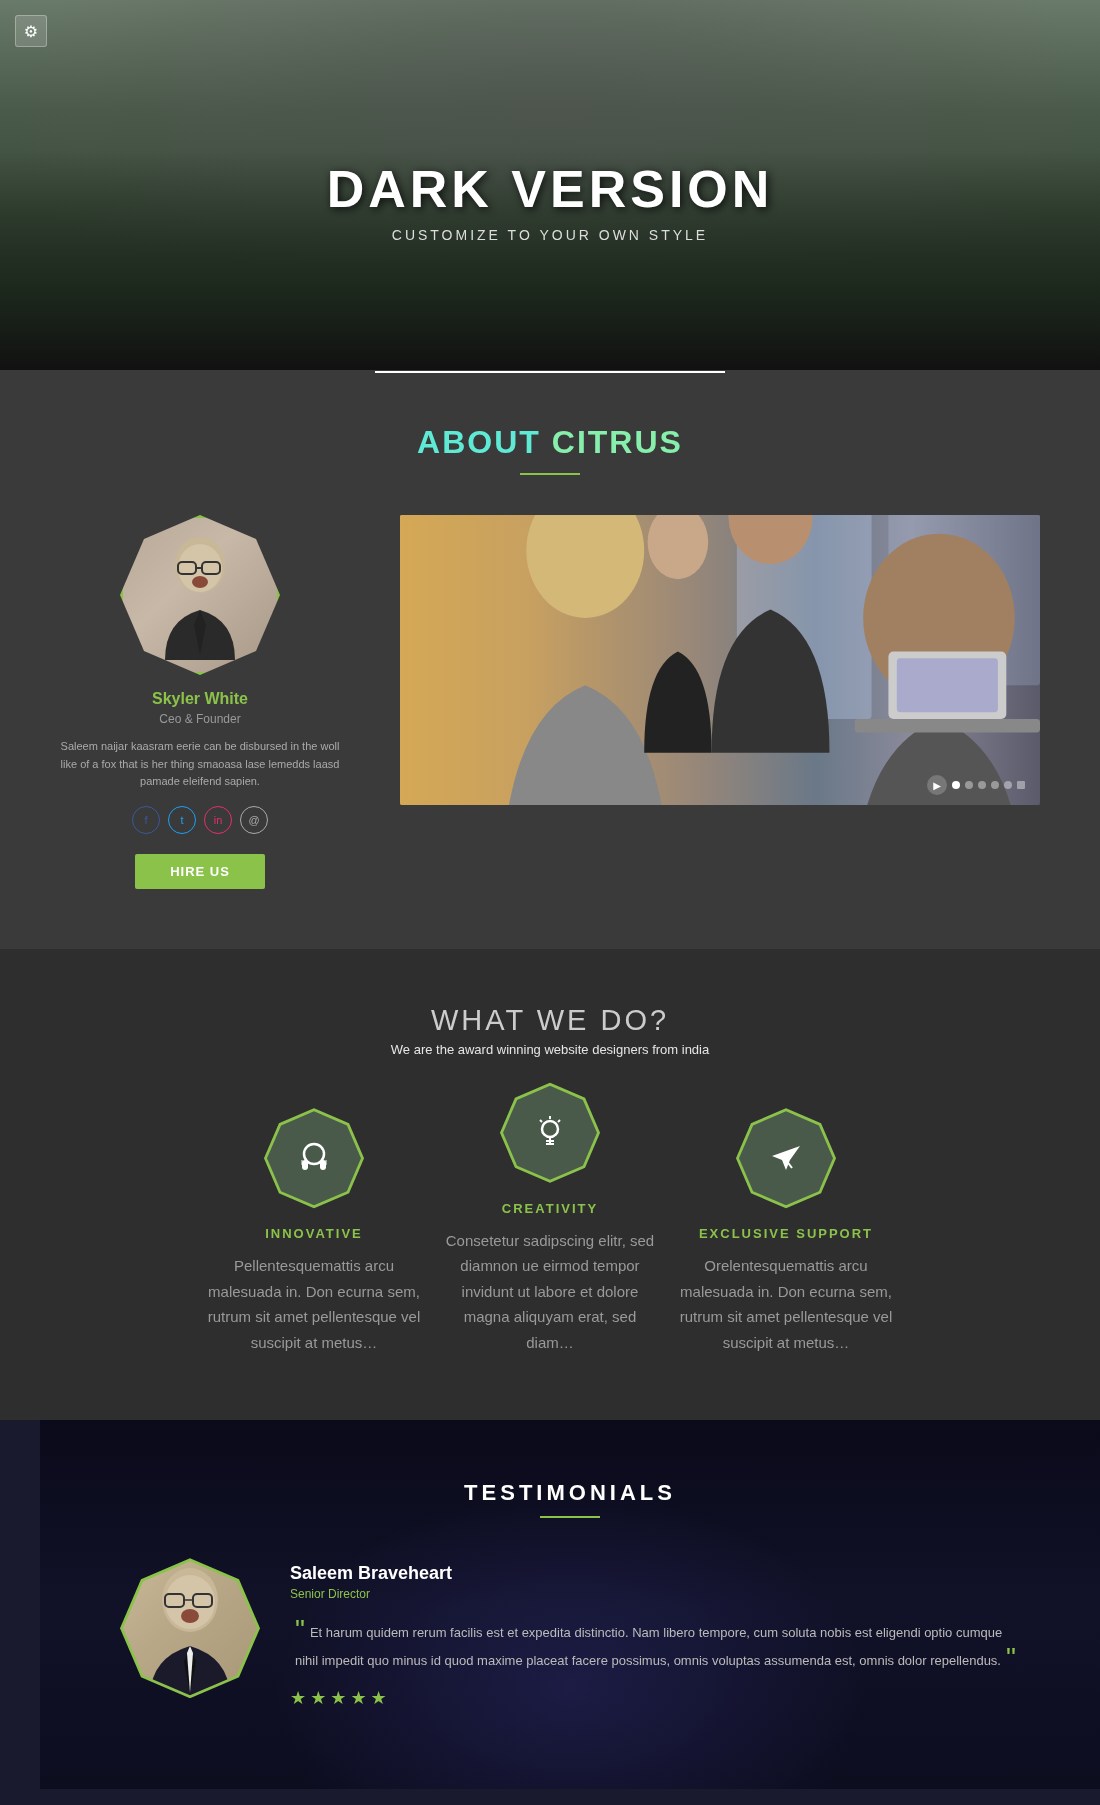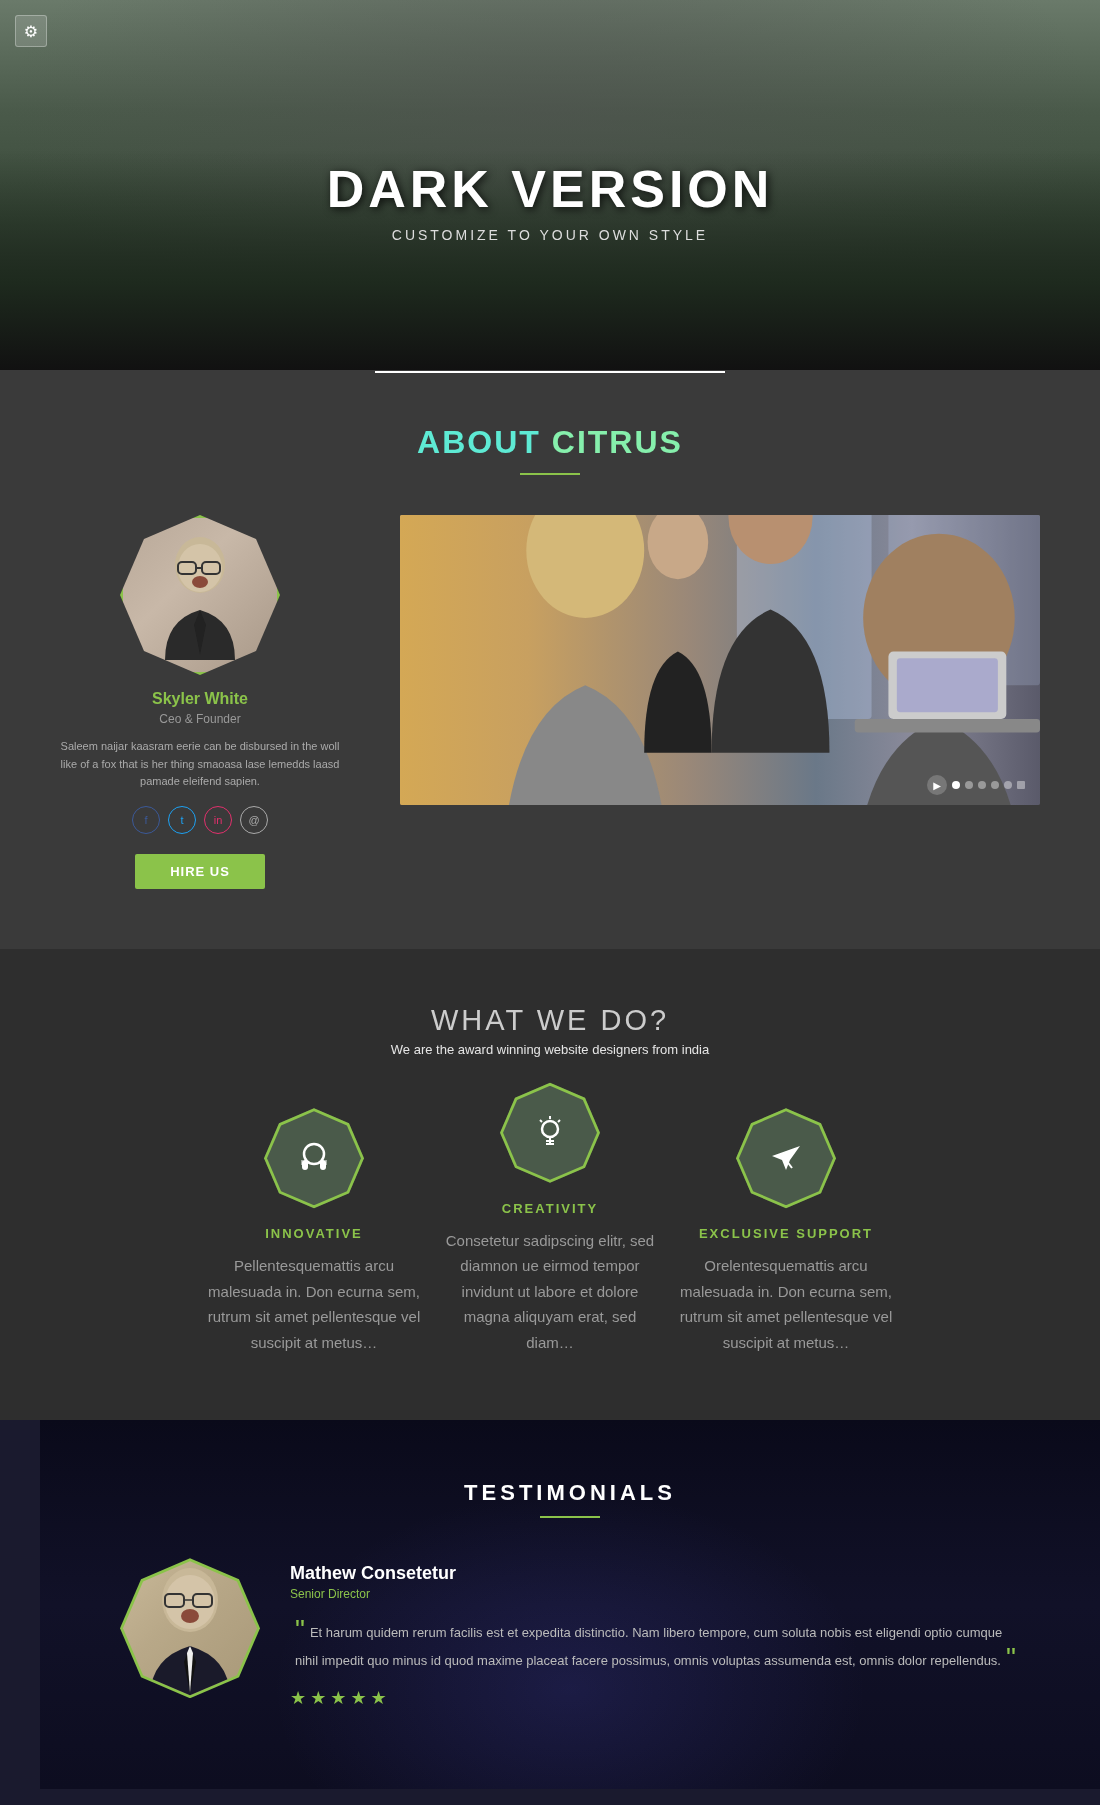--- a/index.html
+++ b/index.html
@@ -627,21 +627,21 @@
 
             <polygon points="55,88 49,104 55,135 61,104" fill="#111"></polygon>
 
             <polygon points="55,88 58,95 55,135 52,95" fill="#eee"></polygon>
           </svg>
         </div>
       </div>
     </div>
 
     <div class="testimonial-text">
-      <p class="testimonial-person-name">Mathew Consetetur</p>
+      <p class="testimonial-person-name">Saleem Braveheart</p>
       <p class="testimonial-person-role">Senior Director</p>
       <p class="testimonial-quote">
         <span class="quote-open">"</span><span>Et harum quidem rerum facilis est et expedita distinctio. Nam libero tempore, cum soluta nobis est eligendi optio cumque nihil impedit quo minus id quod maxime placeat facere possimus, omnis voluptas assumenda est, omnis dolor repellendus.</span><span class="quote-close">"</span>
       </p>
       <div class="star-rating">
         <span class="star">★</span>
         <span class="star">★</span>
         <span class="star">★</span>
         <span class="star">★</span>
         <span class="star">★</span>

